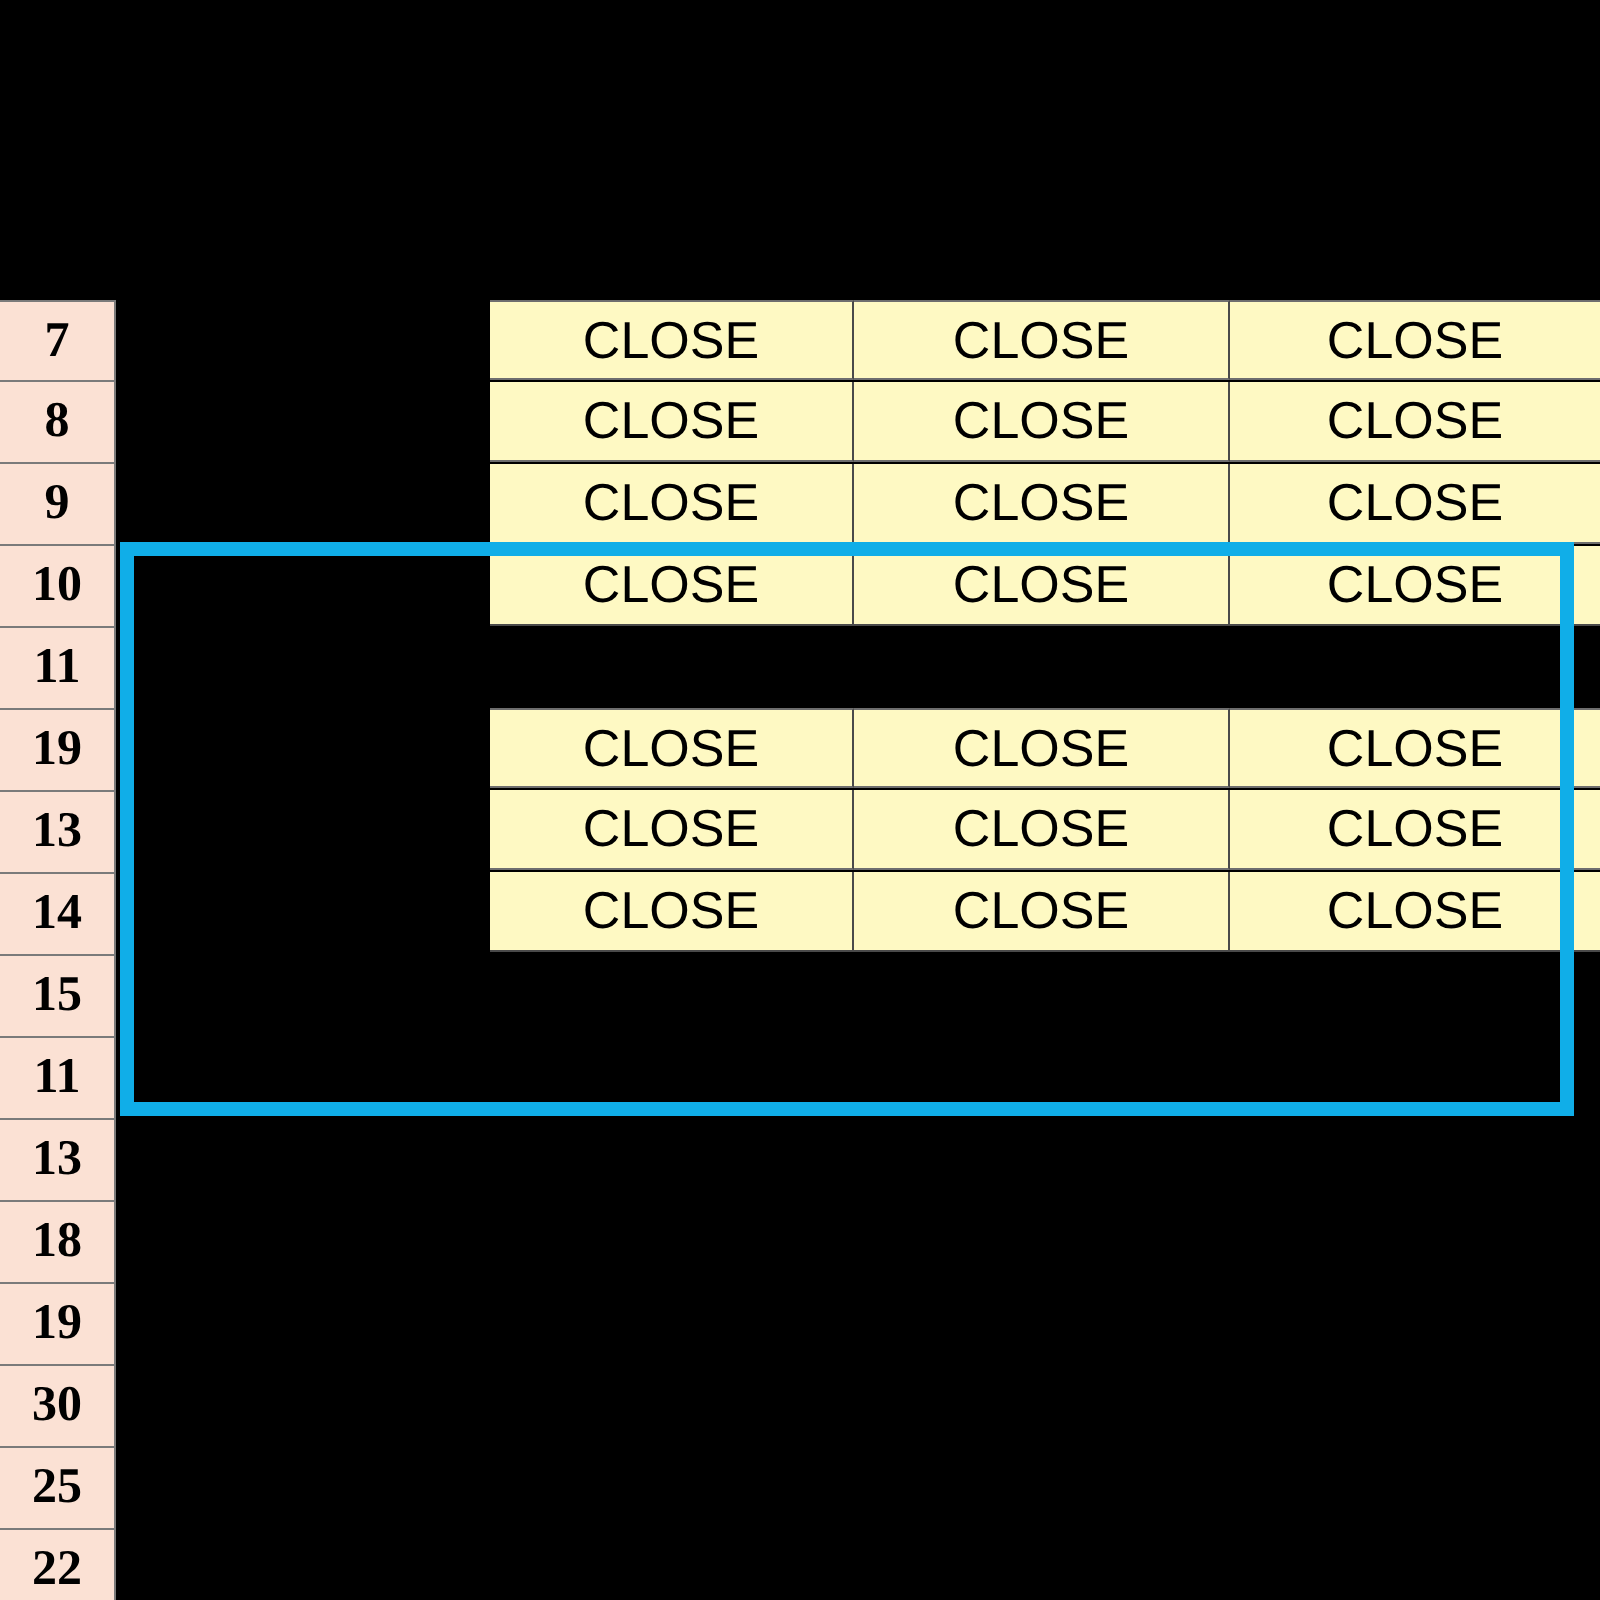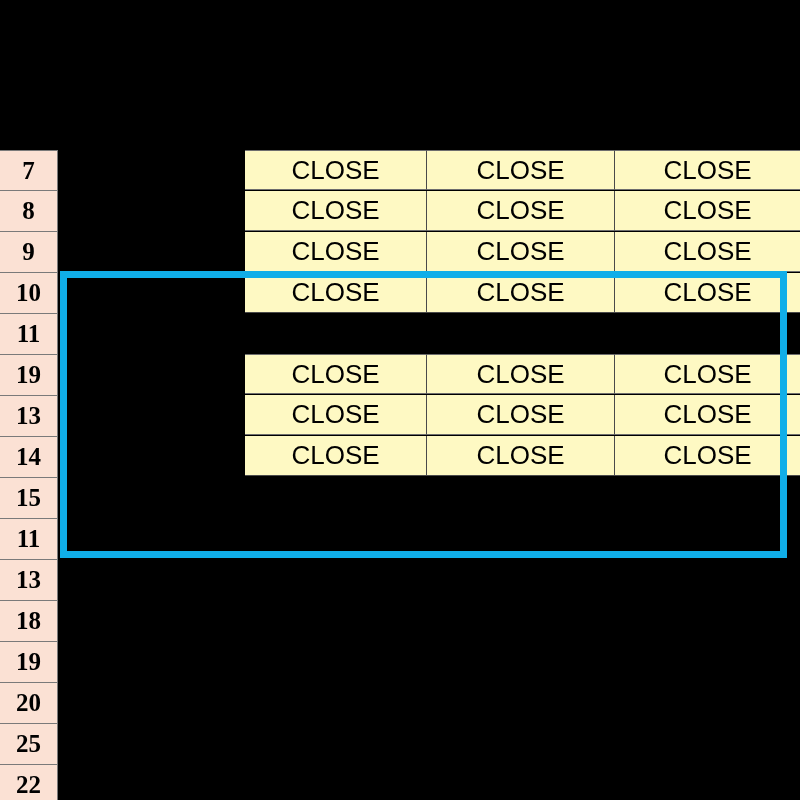--- a/index.html
+++ b/index.html
@@ -113,21 +113,21 @@
     <div class="row-header">10</div>
     <div class="row-header">11</div>
     <div class="row-header">19</div>
     <div class="row-header">13</div>
     <div class="row-header">14</div>
     <div class="row-header">15</div>
     <div class="row-header">11</div>
     <div class="row-header">13</div>
     <div class="row-header">18</div>
     <div class="row-header">19</div>
-    <div class="row-header">20</div>
+    <div class="row-header">30</div>
     <div class="row-header">25</div>
     <div class="row-header">22</div>
   </div>
 
   <div class="cell-block" style="top:150px;">
     <div class="cell-row">
       <div class="cell c0">CLOSE</div>
       <div class="cell c1">CLOSE</div>
       <div class="cell c2">CLOSE</div>
     </div>

